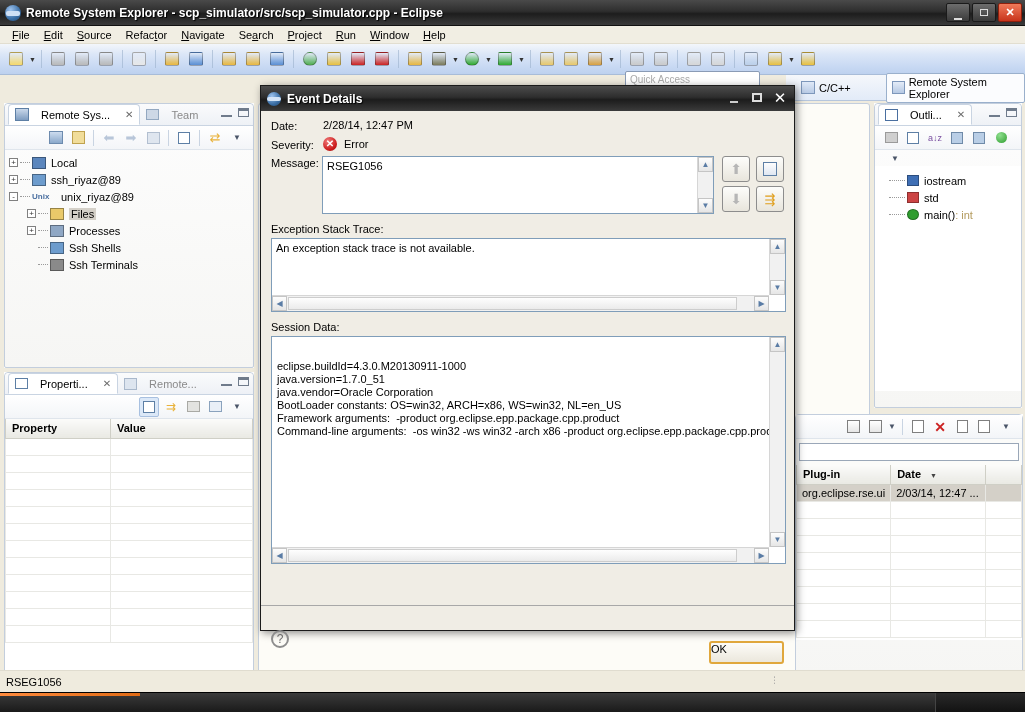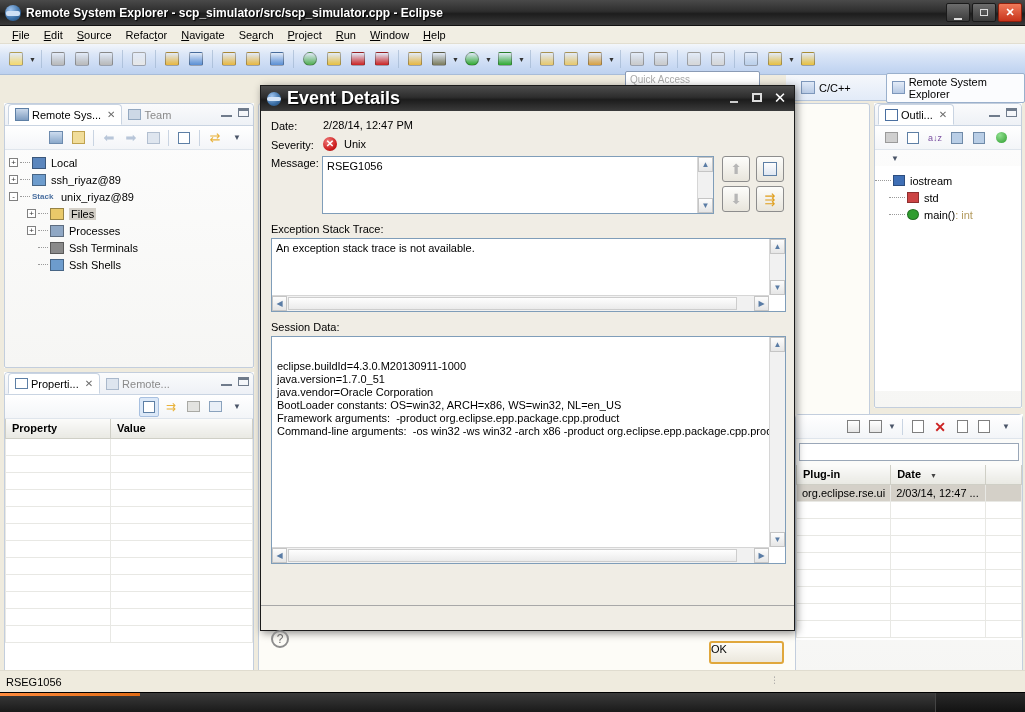--- a/index.html
+++ b/index.html
@@ -107,21 +107,21 @@
     background: linear-gradient(to bottom,#fdfdfd,#f6f6f4);
     height: 100%;
   }
   .tabrow {
     height: 22px; display: flex; align-items: flex-end;
     background: linear-gradient(to bottom,#fafbfc,#eef1f6);
     border-bottom: 1px solid #c9d4e2; position: relative;
     border-radius: 4px 4px 0 0;
   }
   .vtab {
-    display: flex; align-items: center; gap: 3px;
+    display: flex; align-items: center; gap: 12px;
     height: 21px; padding: 0 6px; font-size: 11px;
     border-top-left-radius: 4px; border-top-right-radius: 4px; margin-top: 11px;
   }
   .vtab.active {
     background: #fff; border: 1px solid #c9d4e2; border-bottom: 1px solid #fff;
     font-weight: normal; color: #000;
   }
   .vtab.inactive { color: #8a8a8a; }
   .vtab .x { font-size: 10px; color: #6a6a6a; margin-left: 3px; }
   .panel-ctrls { position: absolute; right: 4px; top: 4px; display: flex; gap: 6px; }
@@ -184,21 +184,21 @@
   }
   .dlg-icon {
     width: 14px; height: 14px; margin: 0 6px; border-radius: 50%;
     background: radial-gradient(circle at 35% 30%, #9fc4ef, #3a6ea5 60%, #23486e);
     position: relative;
   }
   .dlg-icon::after {
     content:""; position:absolute; left:0; top:5px; width:14px; height:4px;
     background:#d4e4f7; border-radius:2px;
   }
-  .dlg-title-text { color:#fff; font-weight:bold; font-size:18px; text-shadow:1px 1px 1px #000;}
+  .dlg-title-text { color:#fff; font-weight:bold; font-size:12px; text-shadow:1px 1px 1px #000;}
   .dlg-btns { position:absolute; right:4px; top:2px; display:flex; gap:3px; }
   .dlg-btn { width:20px; height:19px; color:#ddd; font-size:11px; text-align:center;
     line-height:17px; display:flex; align-items:center; justify-content:center; }
   .dlg-body { padding: 8px 10px 0 10px; position: relative; height: 521px; }
   .fld-row { display: flex; align-items: flex-start; margin-bottom: 5px; }
   .fld-lbl { width: 52px; font-size: 11px; color: #000; padding-top: 1px; }
   .fld-val { font-size: 11px; }
   .sev-icon {
     width: 14px; height: 14px; border-radius: 50%;
     background: radial-gradient(circle at 35% 30%, #f07a7a, #cc1b1b 65%, #8f0f0f);
@@ -482,21 +482,21 @@
             <div class="texp">+</div>
             <div class="tdash"></div>
             <div class="ticon">
               <span style="display:block;width:14px;height:12px;margin-top:2px;background:#6d9ccd;border:1px solid rgba(0,0,0,.35);"></span>
             </div>
             <span class="tlabel">ssh_riyaz@89</span>
           </div>
           <div class="tnode" style="padding-left: 0px;">
             <div class="texp">-</div>
             <div class="tdash"></div>
-            <div class="ticon" style="width: 26px;"><span style="font-size:8px;color:#4a6fa0;font-weight:bold;">Stack</span></div>
+            <div class="ticon" style="width: 26px;"><span style="font-size:8px;color:#4a6fa0;font-weight:bold;">Unix</span></div>
             <span class="tlabel">unix_riyaz@89</span>
           </div>
           <div class="tnode" style="padding-left: 18px;">
             <div class="texp">+</div>
             <div class="tdash"></div>
             <div class="ticon">
               <span style="display:block;width:14px;height:12px;margin-top:2px;background:#e9c96a;border:1px solid rgba(0,0,0,.35);"></span>
             </div>
             <span class="tlabel sel">Files</span>
           </div>
@@ -505,31 +505,31 @@
             <div class="tdash"></div>
             <div class="ticon">
               <span style="display:block;width:14px;height:12px;margin-top:2px;background:#8fa7c4;border:1px solid rgba(0,0,0,.35);"></span>
             </div>
             <span class="tlabel">Processes</span>
           </div>
           <div class="tnode" style="padding-left: 18px;">
             <div class="texp" style="border: none; background: transparent;"></div>
             <div class="tdash"></div>
             <div class="ticon">
-              <span style="display:block;width:14px;height:12px;margin-top:2px;background:#8a8a8a;border:1px solid rgba(0,0,0,.35);"></span>
+              <span style="display:block;width:14px;height:12px;margin-top:2px;background:#6d9ccd;border:1px solid rgba(0,0,0,.35);"></span>
             </div>
-            <span class="tlabel">Ssh Terminals</span>
+            <span class="tlabel">Ssh Shells</span>
           </div>
           <div class="tnode" style="padding-left: 18px;">
             <div class="texp" style="border: none; background: transparent;"></div>
             <div class="tdash"></div>
             <div class="ticon">
-              <span style="display:block;width:14px;height:12px;margin-top:2px;background:#6d9ccd;border:1px solid rgba(0,0,0,.35);"></span>
+              <span style="display:block;width:14px;height:12px;margin-top:2px;background:#8a8a8a;border:1px solid rgba(0,0,0,.35);"></span>
             </div>
-            <span class="tlabel">Ssh Shells</span>
+            <span class="tlabel">Ssh Terminals</span>
           </div>
         </div>
     </div>
   </div>
 
   <div class="panel" style="left:4px; top:372px; width:250px; height:306px;">
     <div class="panel-frame">
       <div class="tabrow">
         <div class="vtab active" style="margin-left:3px;">
           <span style="display:inline-block;width:13px;height:11px;background:#fff;border:1px solid #5d7fa5;"></span>
@@ -655,21 +655,21 @@
             <span style="width:12px;height:12px;background:#b9cee6;border:1px solid #6f8aa8;display:block;"></span>
           </div>
         <div class="vb-btn">
             <span style="width:11px;height:11px;border-radius:50%;background:radial-gradient(circle at 35% 30%,#8fe08f,#2f9d2f);display:block;"></span>
           </div>
       </div>
       <div style="height:16px;display:flex;align-items:center;padding-left:16px;">
         <span class="chevron">▼</span>
       </div>
       <div style="background:#fff;height:225px;padding-top:6px;" id="outline-tree">
-          <div class="tnode" style="">
+          <div class="tnode" style="padding-left: 14px;">
             <span style="display: inline-block; width: 16px; border-top: 1px dotted rgb(154, 154, 154);"></span>
             <span style="display: inline-block; width: 12px; height: 11px; margin: 0px 5px 0px 2px; background: rgb(63, 111, 181); border: 1px solid rgba(0, 0, 0, 0.3);"></span>
             <span>iostream</span>
           </div>
           <div class="tnode" style="padding-left: 14px;">
             <span style="display: inline-block; width: 16px; border-top: 1px dotted rgb(154, 154, 154);"></span>
             <span style="display: inline-block; width: 12px; height: 11px; margin: 0px 5px 0px 2px; background: rgb(204, 68, 68); border: 1px solid rgba(0, 0, 0, 0.3);"></span>
             <span>std</span>
           </div>
           <div class="tnode" style="padding-left: 14px;">
@@ -798,21 +798,21 @@
     <div class="dlg-body">
 
       <div class="fld-row">
         <div class="fld-lbl">Date:</div>
         <div class="fld-val">2/28/14, 12:47 PM</div>
       </div>
 
       <div class="fld-row" style="align-items:center;">
         <div class="fld-lbl">Severity:</div>
         <div class="sev-icon">✕</div>
-        <div class="fld-val">Unix</div>
+        <div class="fld-val">Error</div>
       </div>
 
       <div style="display:flex; align-items:flex-start; margin-top:3px;">
         <div class="fld-lbl">Message:</div>
         <div class="txtbox" style="width:400px; height:58px;">
           <span>RSEG1056</span>
           <div class="sb-v">
             <div class="sb-arr" style="top:0;left:0;">▲</div>
             <div class="sb-arr" style="bottom:0;left:0;">▼</div>
           </div>

